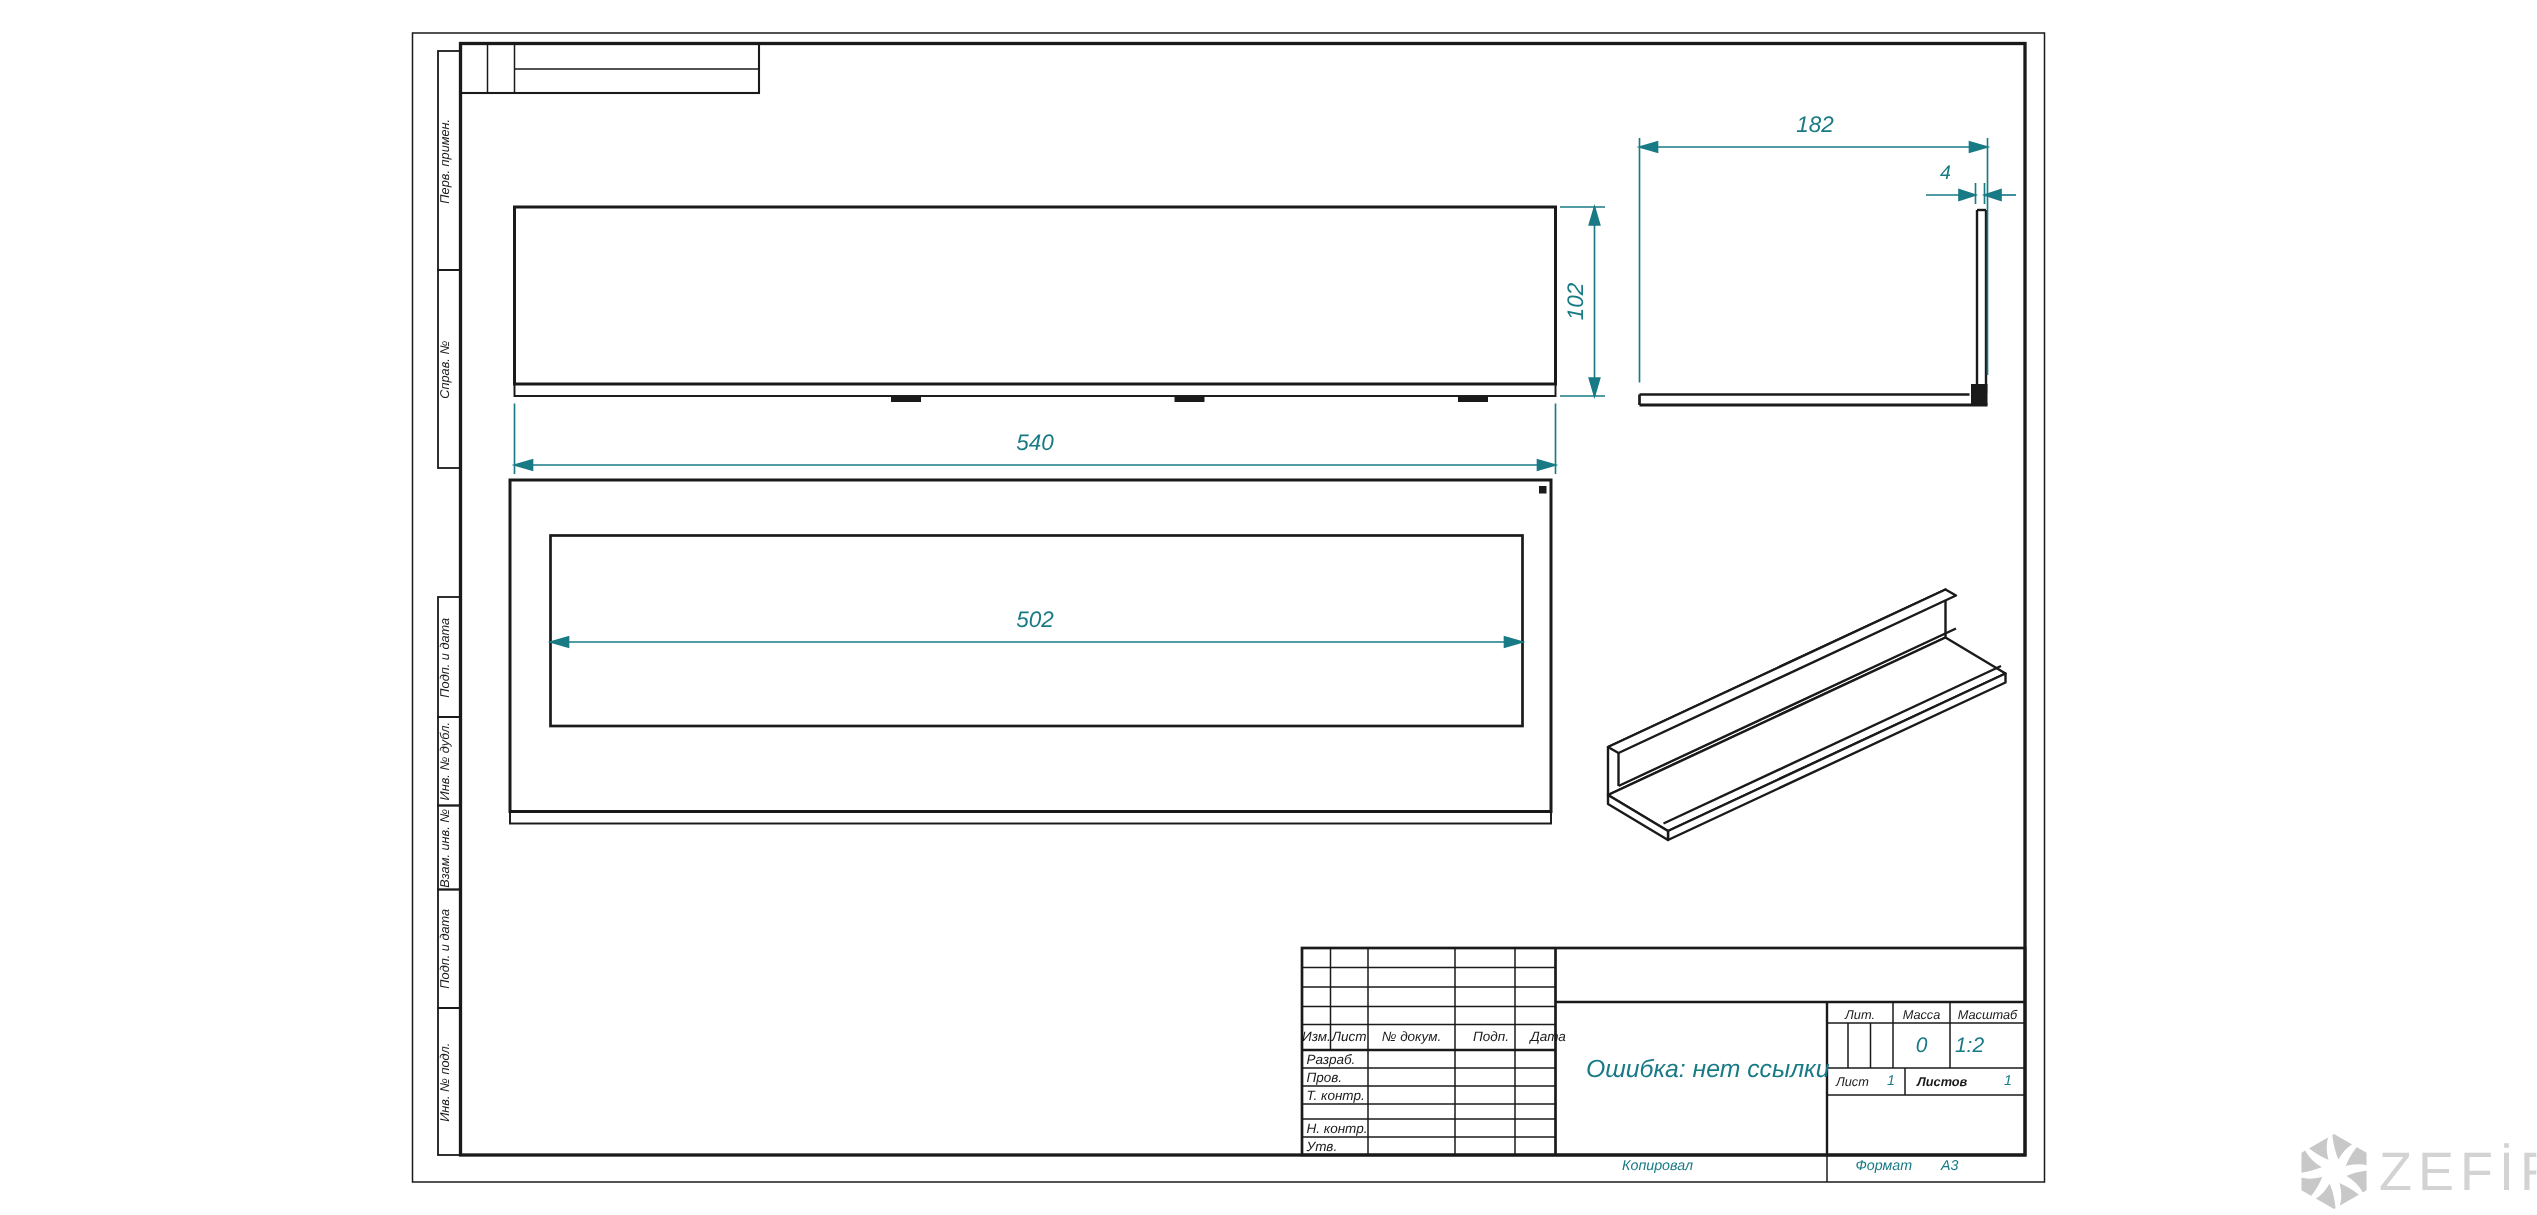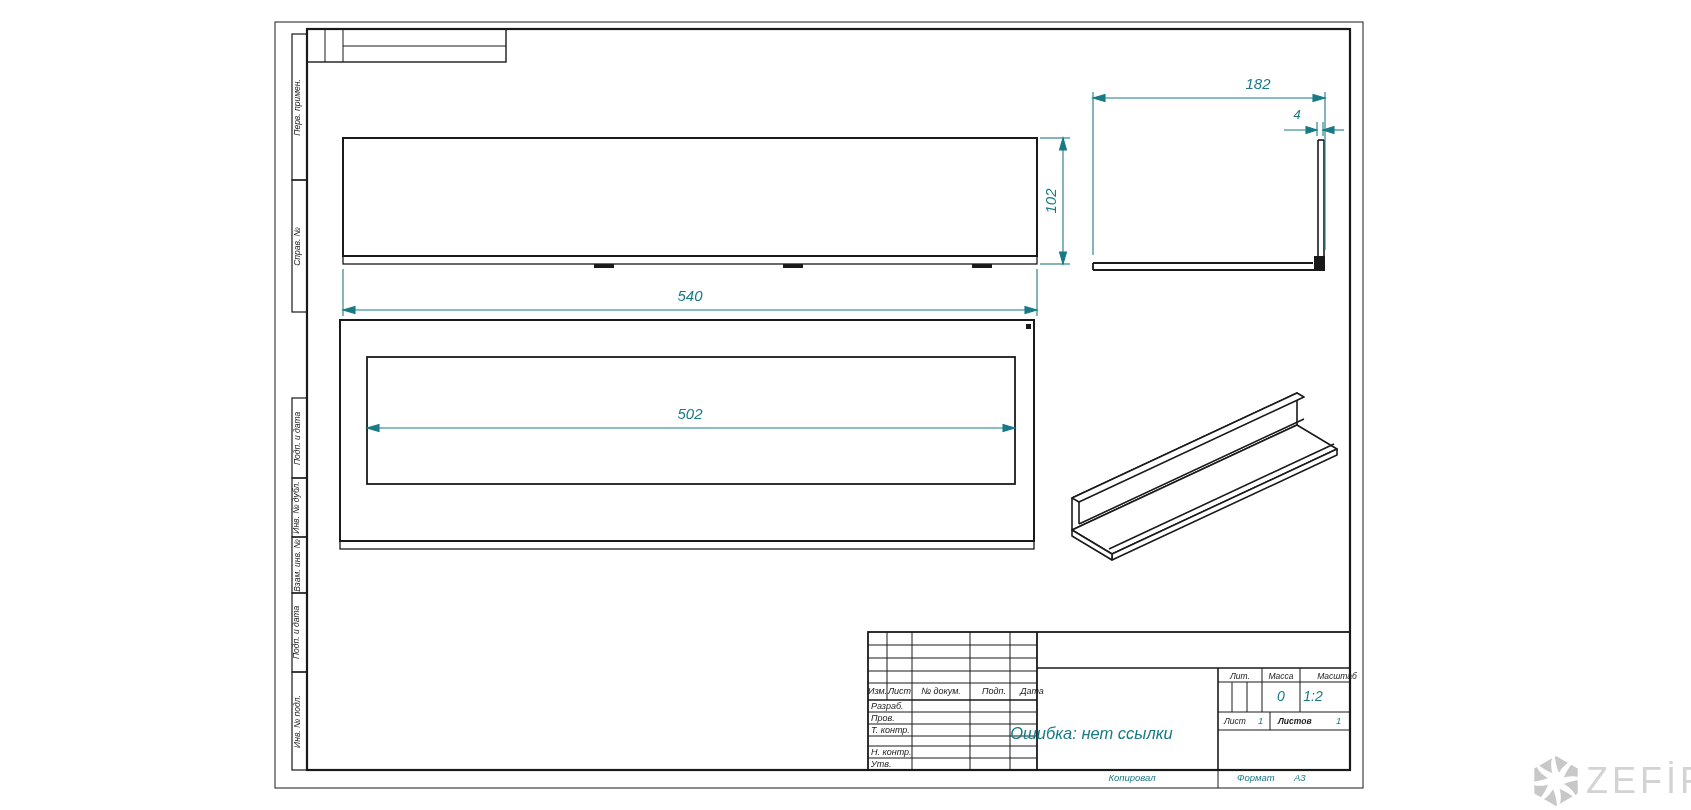--- a/index.html
+++ b/index.html
@@ -166,47 +166,47 @@
 <div class="t c vert" style="left:233.5px;top:238.5px;width:132px;height:15px;font-size:8.5px;">Справ. №</div>
 <div class="t c vert" style="left:259.5px;top:430.5px;width:80px;height:15px;font-size:8.5px;">Подп. и дата</div>
 <div class="t c vert" style="left:270px;top:500px;width:59px;height:15px;font-size:8.5px;">Инв. № дубл.</div>
 <div class="t c vert" style="left:271.5px;top:557.5px;width:56px;height:15px;font-size:8.5px;">Взам. инв. №</div>
 <div class="t c vert" style="left:260px;top:625px;width:79px;height:15px;font-size:8.5px;">Подп. и дата</div>
 <div class="t c vert" style="left:250.5px;top:713.5px;width:98px;height:15px;font-size:8.5px;">Инв. № подл.</div>
 
 <div class="t c dim" style="left:660px;top:288px;width:60px;">540</div>
 <div class="t c dim" style="left:660px;top:406px;width:60px;">502</div>
 <div class="t c dim vert" style="left:987px;top:193px;width:128px;height:16px;">102</div>
-<div class="t c dim" style="left:1228px;top:76px;width:60px;">182</div>
+<div class="t c dim" style="left:1180px;top:76px;width:60px;">182</div>
 <div class="t c dim" style="left:1284px;top:108px;width:26px;font-size:13px;">4</div>
 
 <div class="t c" style="left:868px;top:687px;width:19px;font-size:9px;">Изм.</div>
 <div class="t c" style="left:887px;top:687px;width:25px;font-size:9px;">Лист</div>
 <div class="t c" style="left:912px;top:687px;width:58px;font-size:9px;">№ докум.</div>
 <div class="t c" style="left:970px;top:687px;width:48px;font-size:9px;">Подп.</div>
 <div class="t c" style="left:1010px;top:687px;width:44px;font-size:9px;">Дата</div>
 
 <div class="t" style="left:871px;top:702px;font-size:9px;">Разраб.</div>
 <div class="t" style="left:871px;top:714px;font-size:9px;">Пров.</div>
 <div class="t" style="left:871px;top:726px;font-size:9px;">Т. контр.</div>
 <div class="t" style="left:871px;top:748px;font-size:9px;">Н. контр.</div>
 <div class="t" style="left:871px;top:760px;font-size:9px;">Утв.</div>
 
-<div class="t c teal" style="left:1004px;top:705px;width:175px;font-size:16.5px;margin-top:20px;">Ошибка: нет ссылки</div>
+<div class="t c teal" style="left:1051px;top:705px;width:175px;font-size:16.5px;">Ошибка: нет ссылки</div>
 
 <div class="t c" style="left:1218px;top:672px;width:44px;font-size:8.5px;">Лит.</div>
 <div class="t c" style="left:1262px;top:672px;width:38px;font-size:8.5px;">Масса</div>
-<div class="t c" style="left:1300px;top:672px;width:50px;font-size:8.5px;padding-left:12px;">Масштаб</div>
+<div class="t c" style="left:1300px;top:672px;width:50px;font-size:8.5px;">Масштаб</div>
 <div class="t c teal" style="left:1262px;top:689px;width:38px;font-size:14px;">0</div>
 <div class="t c teal" style="left:1300px;top:689px;width:26px;font-size:14px;">1:2</div>
 
 <div class="t" style="left:1224px;top:717px;font-size:8.5px;">Лист</div>
 <div class="t teal" style="left:1258px;top:716px;font-size:9.5px;">1</div>
 <div class="t" style="left:1278px;top:717px;font-size:8.5px;font-weight:bold;">Листов</div>
 <div class="t teal" style="left:1336px;top:716px;font-size:9.5px;">1</div>
 
-<div class="t c teal" style="left:1082px;top:773px;width:100px;font-size:9.5px;">Копировал</div>
+<div class="t c teal" style="left:1055px;top:773px;width:100px;font-size:9.5px;">Копировал</div>
 <div class="t teal" style="left:1237px;top:773px;font-size:9.5px;">Формат</div>
 <div class="t teal" style="left:1294px;top:773px;font-size:9.5px;">А3</div>
 
 <div class="t wm" style="left:1586px;top:763px;">ZEFİRE</div>
 
 </div>
 
 </body></html>

